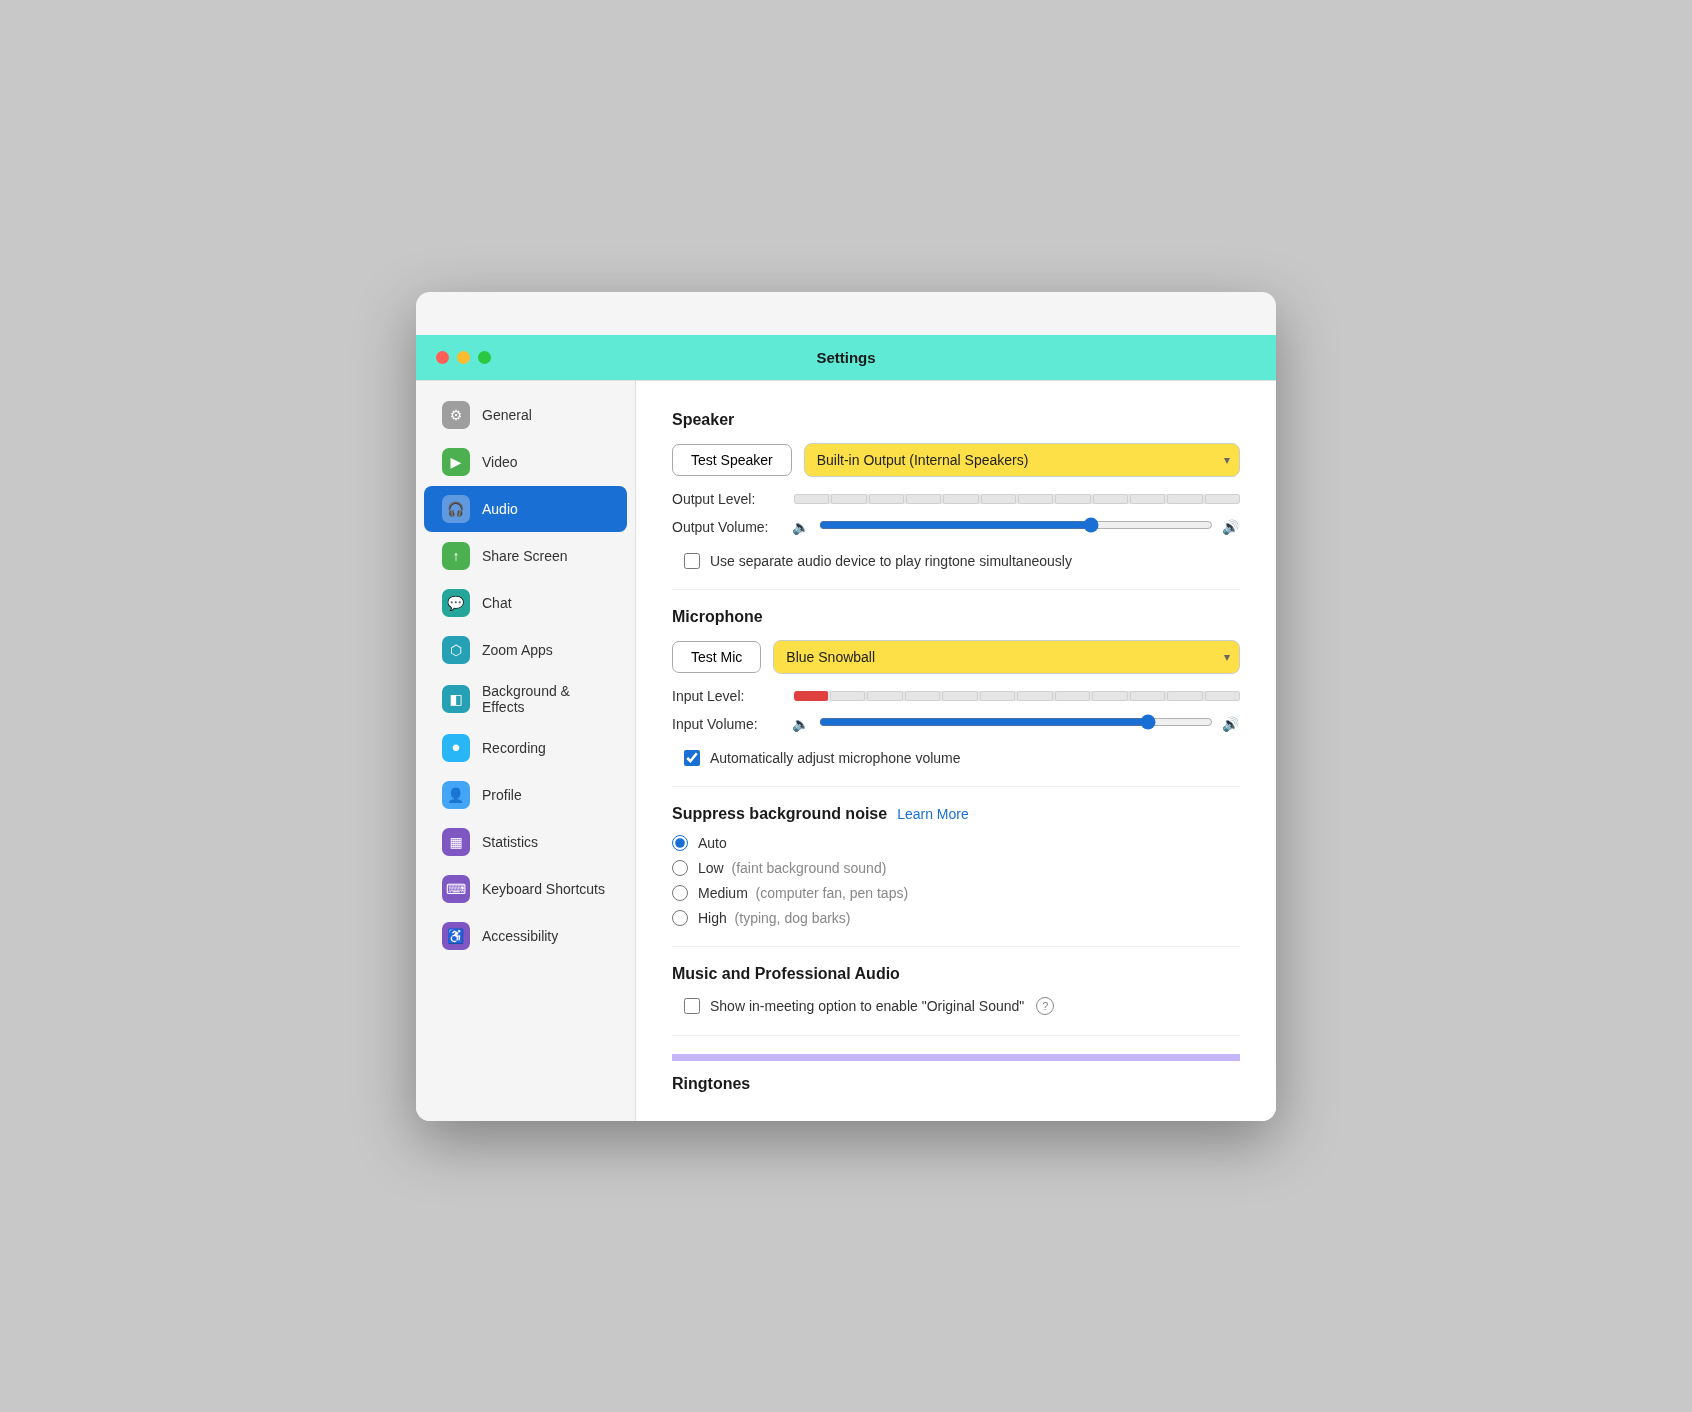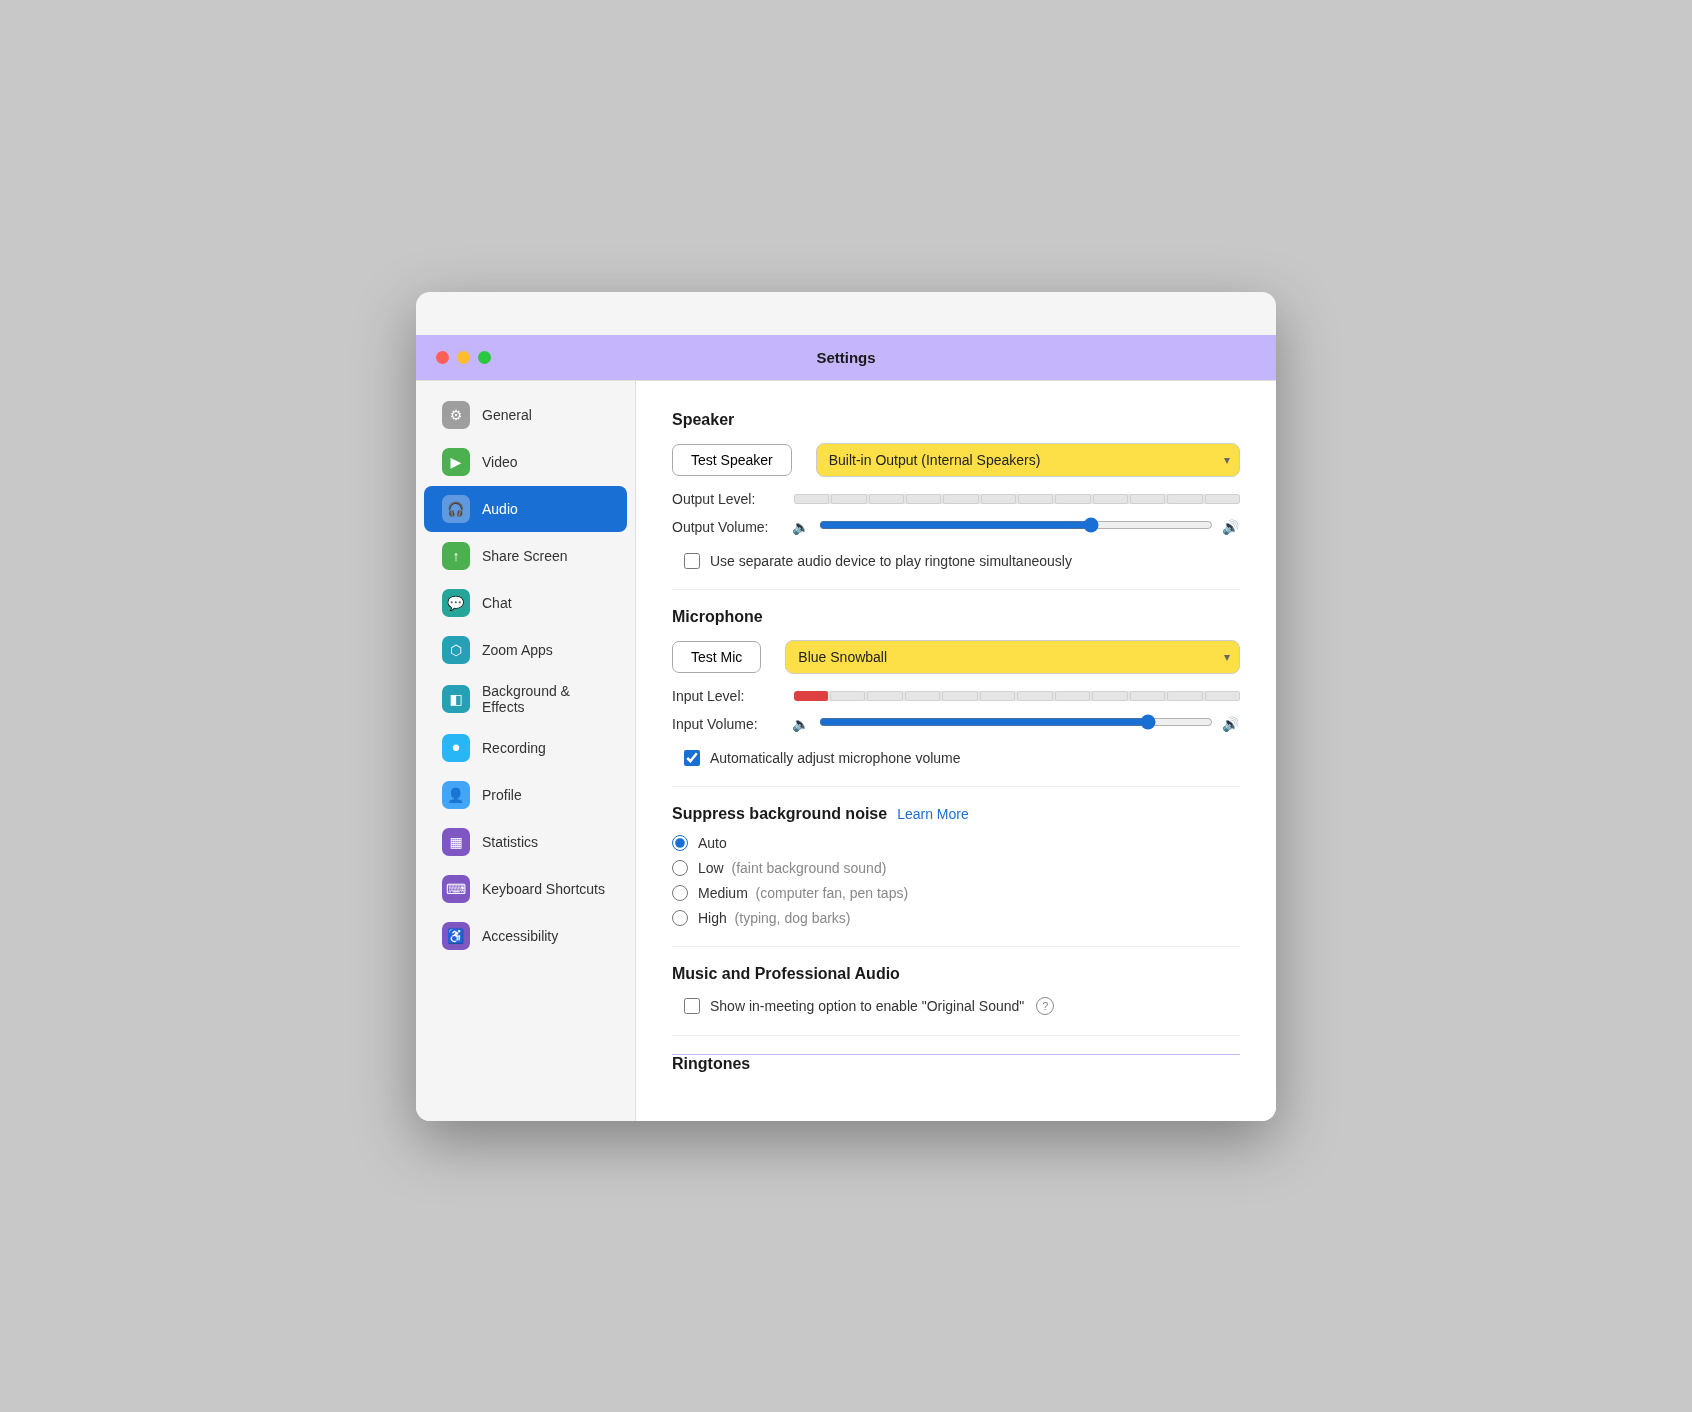--- a/index.html
+++ b/index.html
@@ -12,21 +12,21 @@
       font-family: -apple-system, BlinkMacSystemFont, "Segoe UI", sans-serif;
     }
     .window {
       width: 860px;
       background: #f5f5f5;
       border-radius: 14px;
       box-shadow: 0 20px 60px rgba(0,0,0,0.35);
       overflow: hidden;
     }
     .titlebar {
-      background: #c4b5fd;
+      background: #5eead4;
       border-bottom: 1px solid #e0e0e0;
       padding: 16px 20px;
       display: flex;
       align-items: center;
       position: relative;
       margin-top: 43px;
     }
     .traffic-lights {
       display: flex;
       gap: 8px;
@@ -94,21 +94,21 @@
     }
     .section-title {
       font-size: 16px;
       font-weight: 700;
       color: #1a1a1a;
       margin-bottom: 14px;
     }
     .row-controls {
       display: flex;
       align-items: center;
-      gap: 24px;
+      gap: 12px;
       margin-bottom: 14px;
     }
     .test-btn {
       padding: 7px 18px;
       border: 1.5px solid #aaa;
       border-radius: 7px;
       background: #fff;
       font-size: 14px;
       font-weight: 500;
       cursor: pointer;
@@ -266,21 +266,22 @@
       width: 18px;
       height: 18px;
       border: 1.5px solid #888;
       border-radius: 50%;
       font-size: 11px;
       color: #888;
       cursor: pointer;
       margin-left: 2px;
     }
     .ringtones-section {
-      border-top: 1px solid #c4b5fd;
+      border-top: 7px solid #c4b5fd;
+      padding-top: 14px;
     }
     .ringtones-title {
       font-size: 16px;
       font-weight: 700;
       color: #1a1a1a;
     }
     
     input[type=checkbox]:checked {
       accent-color: #1a6fd4;
     }

